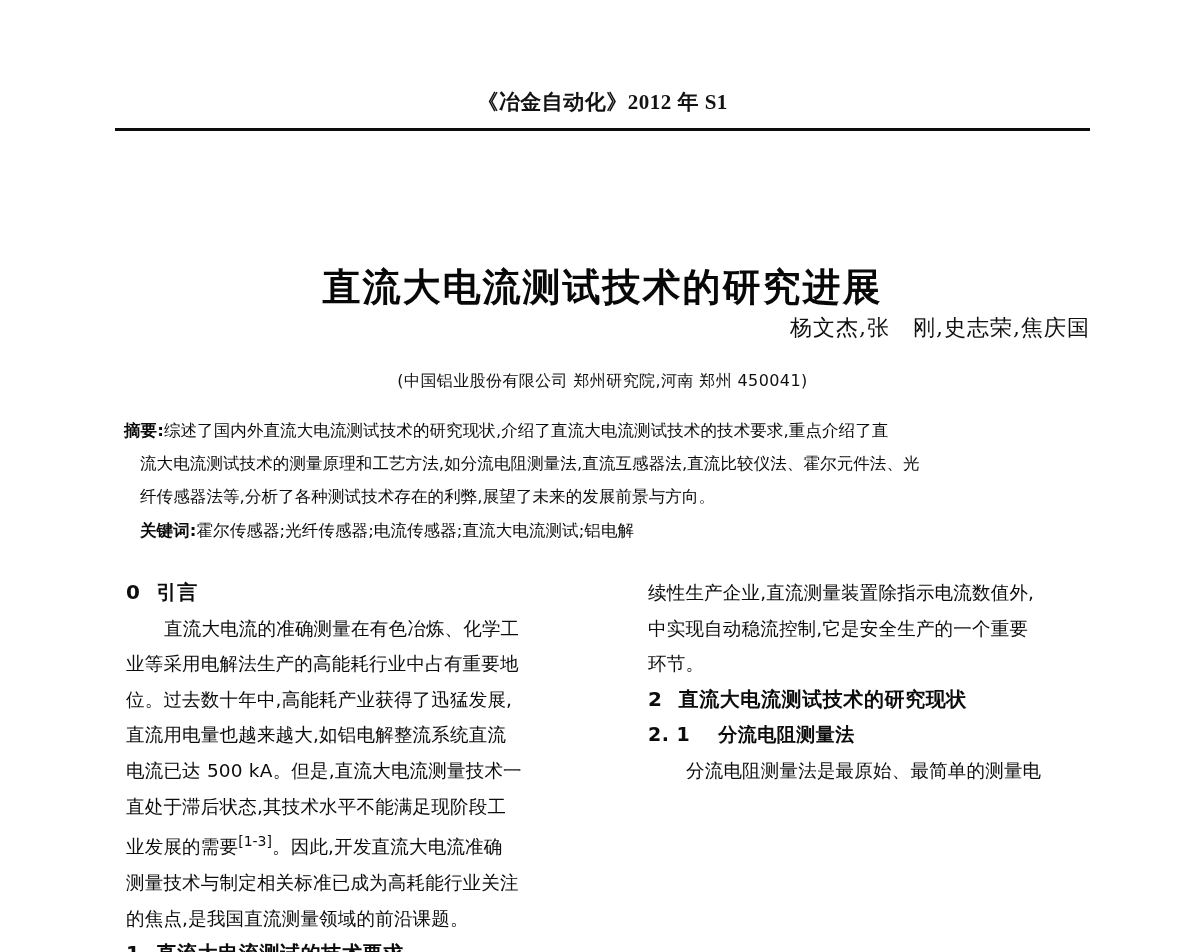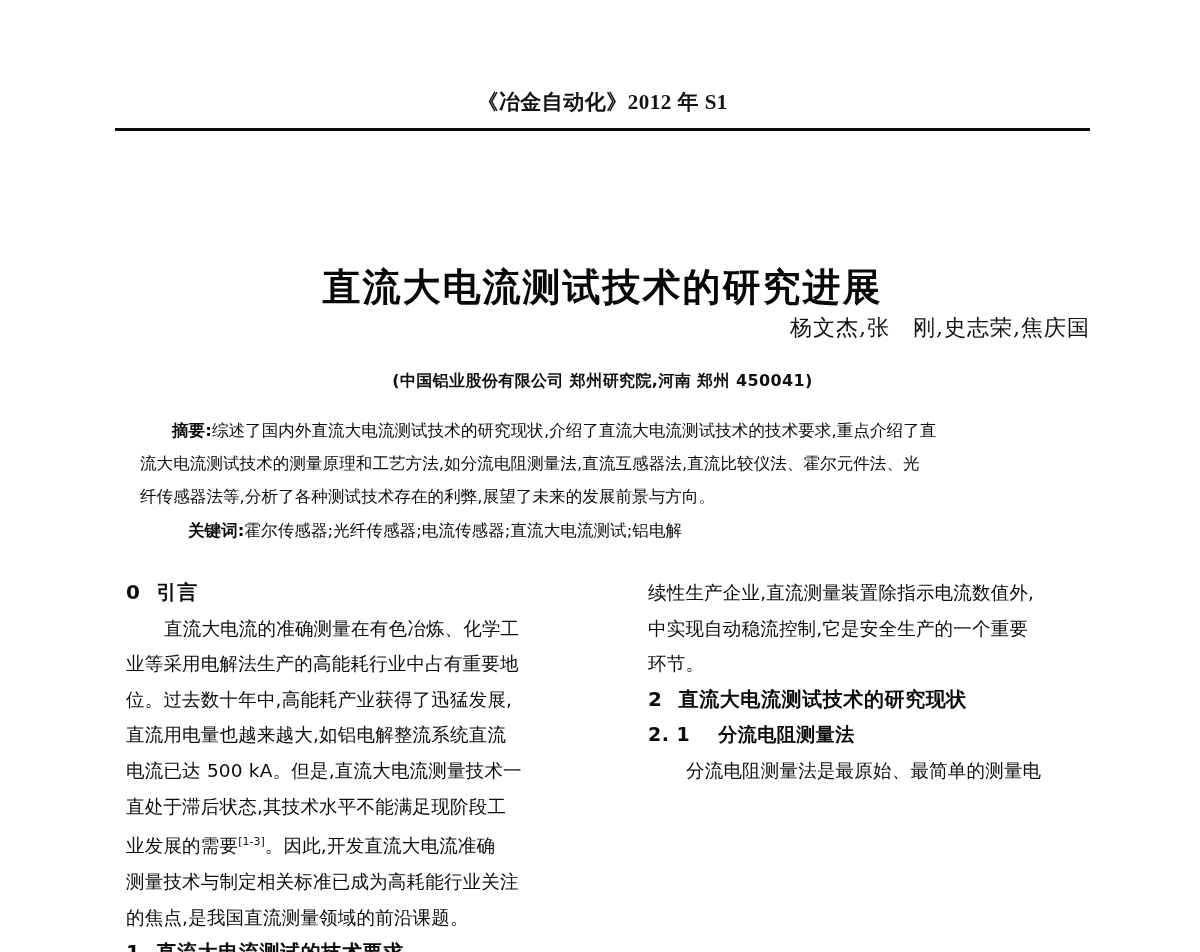--- a/index.html
+++ b/index.html
@@ -76,38 +76,36 @@
     position: absolute;
     top: 371px;
     left: 115px;
     width: 975px;
     text-align: center;
     font-family: "DejaVu Sans", sans-serif;
     font-size: 16px;
     letter-spacing: 0.4px;
     color: #101010;
     white-space: nowrap;
-    font-weight: bold;
   }
 
   
   .abstract-block {
     position: absolute;
     top: 414px;
     left: 140px;
     width: 948px;
     font-family: "DejaVu Sans", sans-serif;
     font-size: 16.5px;
     line-height: 33px;
     color: #0c0c0c;
     letter-spacing: 0.1px;
   }
   .abstract-block .lead {
     font-weight: 700;
-    margin-left: 48px;
   }
   .abstract-line {
     white-space: nowrap;
   }
   .abstract-line.l1 { margin-left: -16px; }
   .keywords-line {
     white-space: nowrap;
     margin-top: 1px;
   }
 
@@ -138,21 +136,21 @@
     letter-spacing: 0.5px;
     white-space: nowrap;
   }
   .sec-h2 .num { margin-right: 28px; }
 
   .para { }
   .line { white-space: nowrap; }
   .indent { padding-left: 38px; }
 
   sup.cite {
-    font-size: 11px;
+    font-size: 14px;
     vertical-align: super;
     letter-spacing: 0;
   }
 </style>
 </head>
 <body>
 
 <div class="page">
 
   <div class="running-head">《冶金自动化》2012 年 S1</div>

